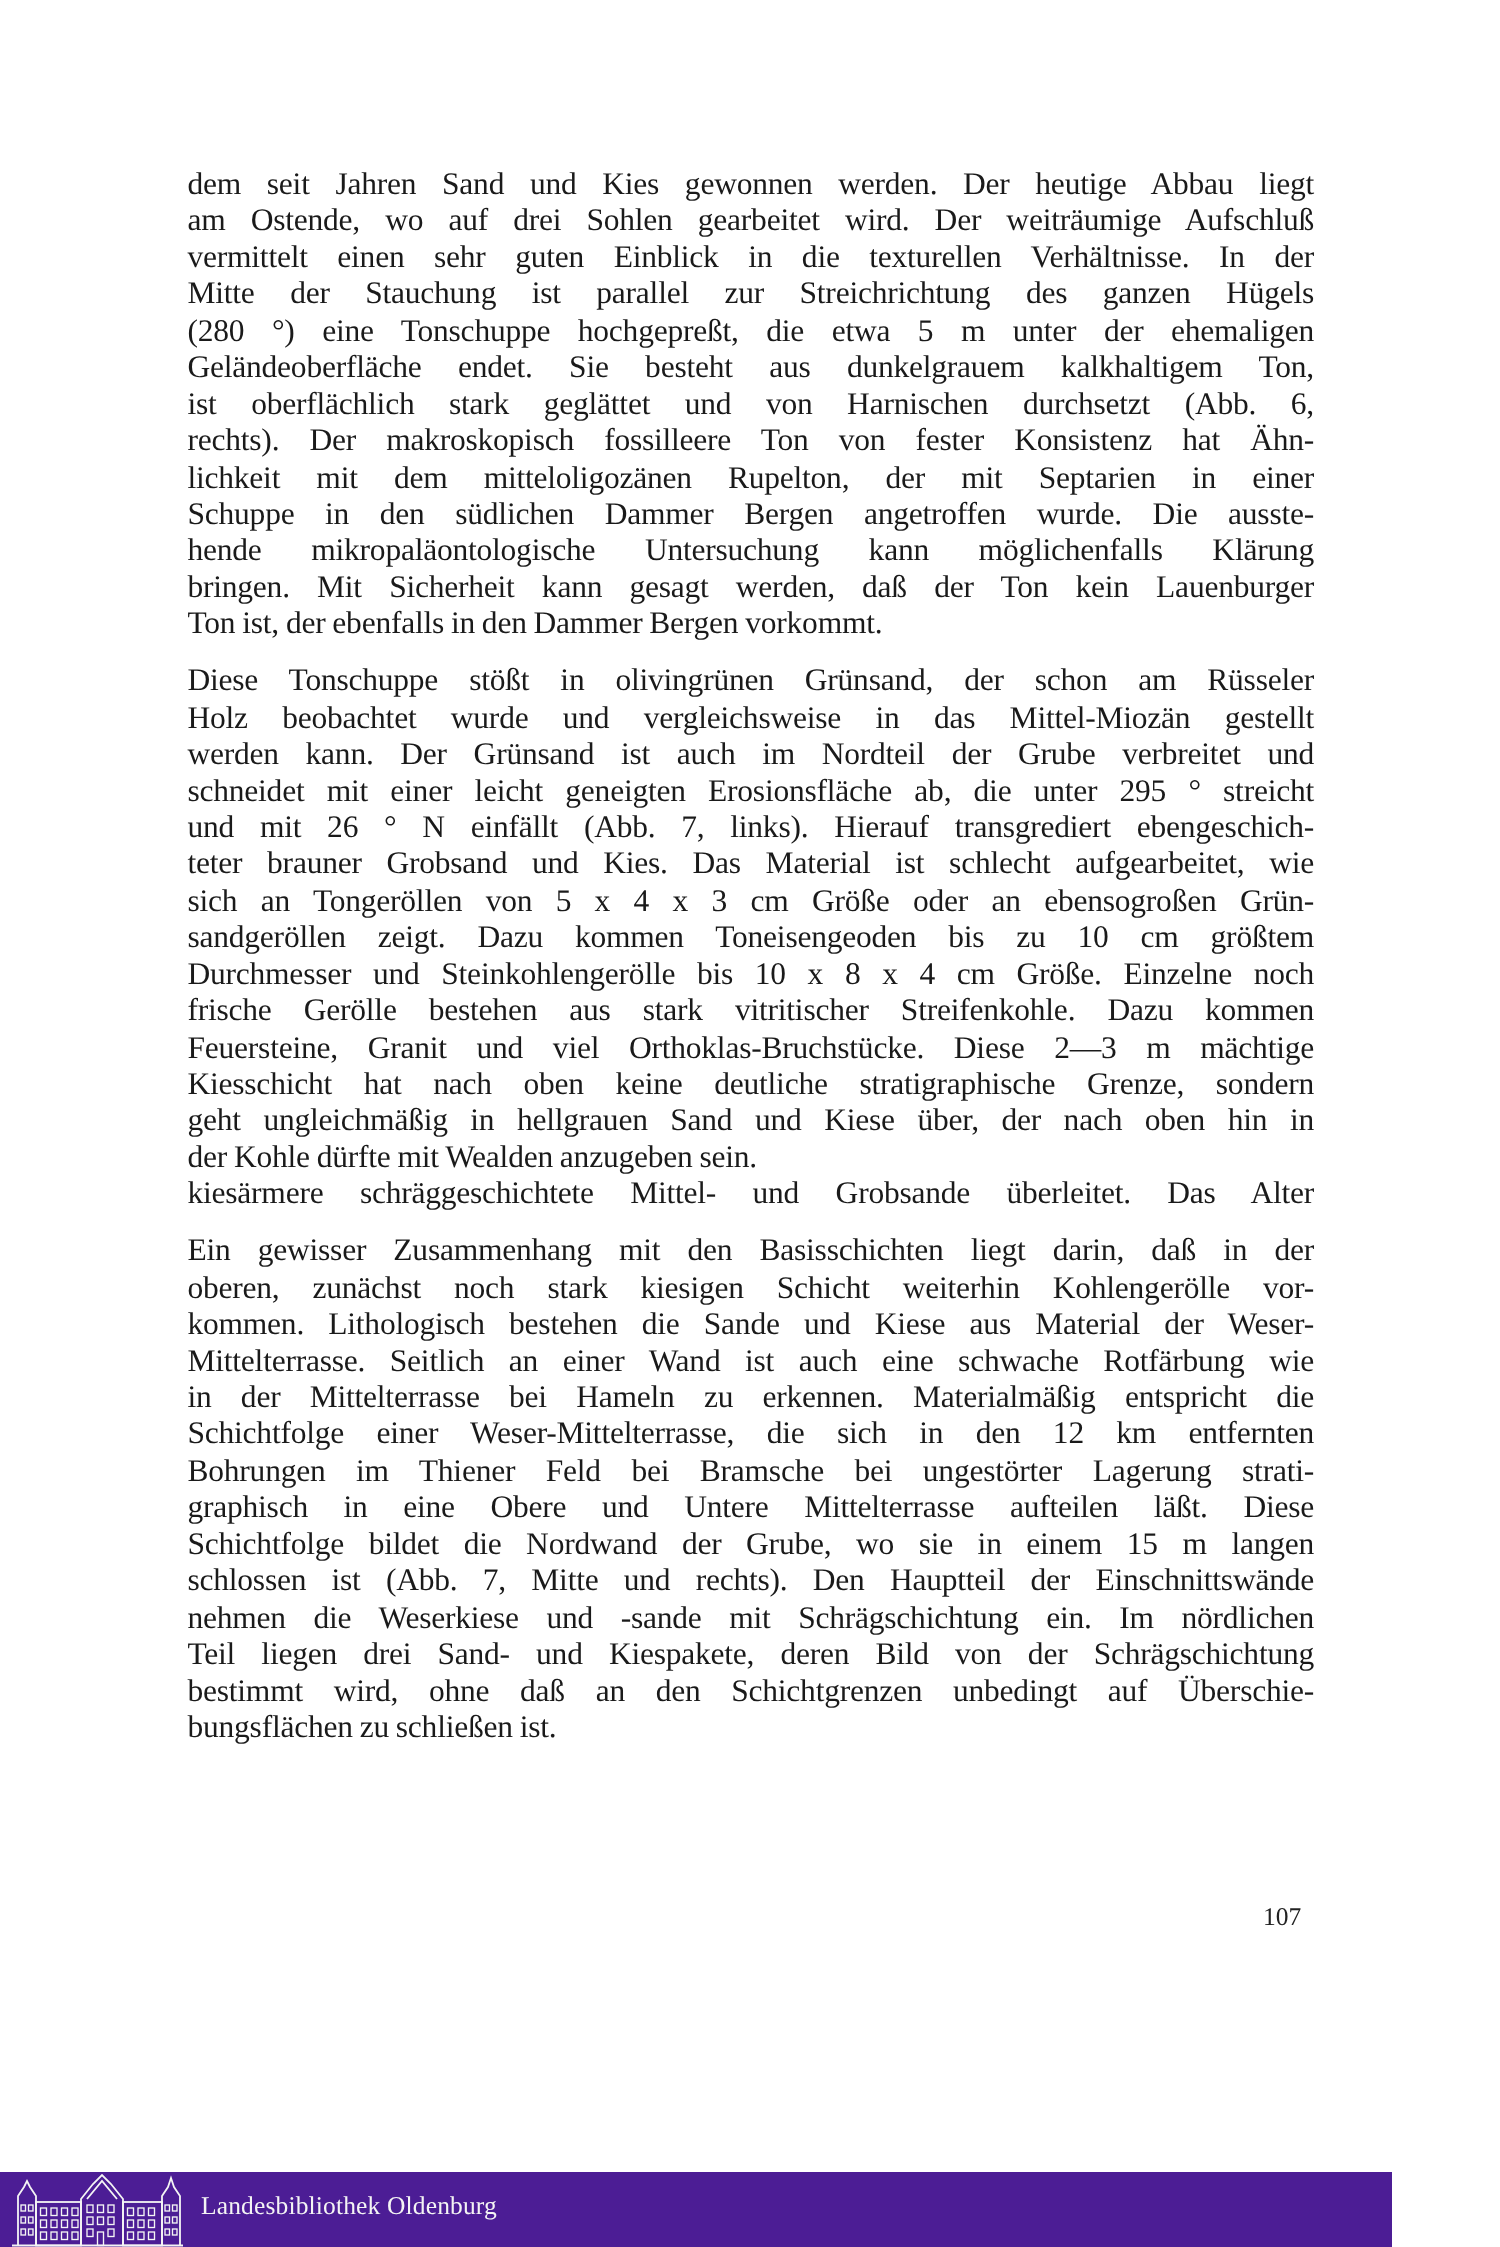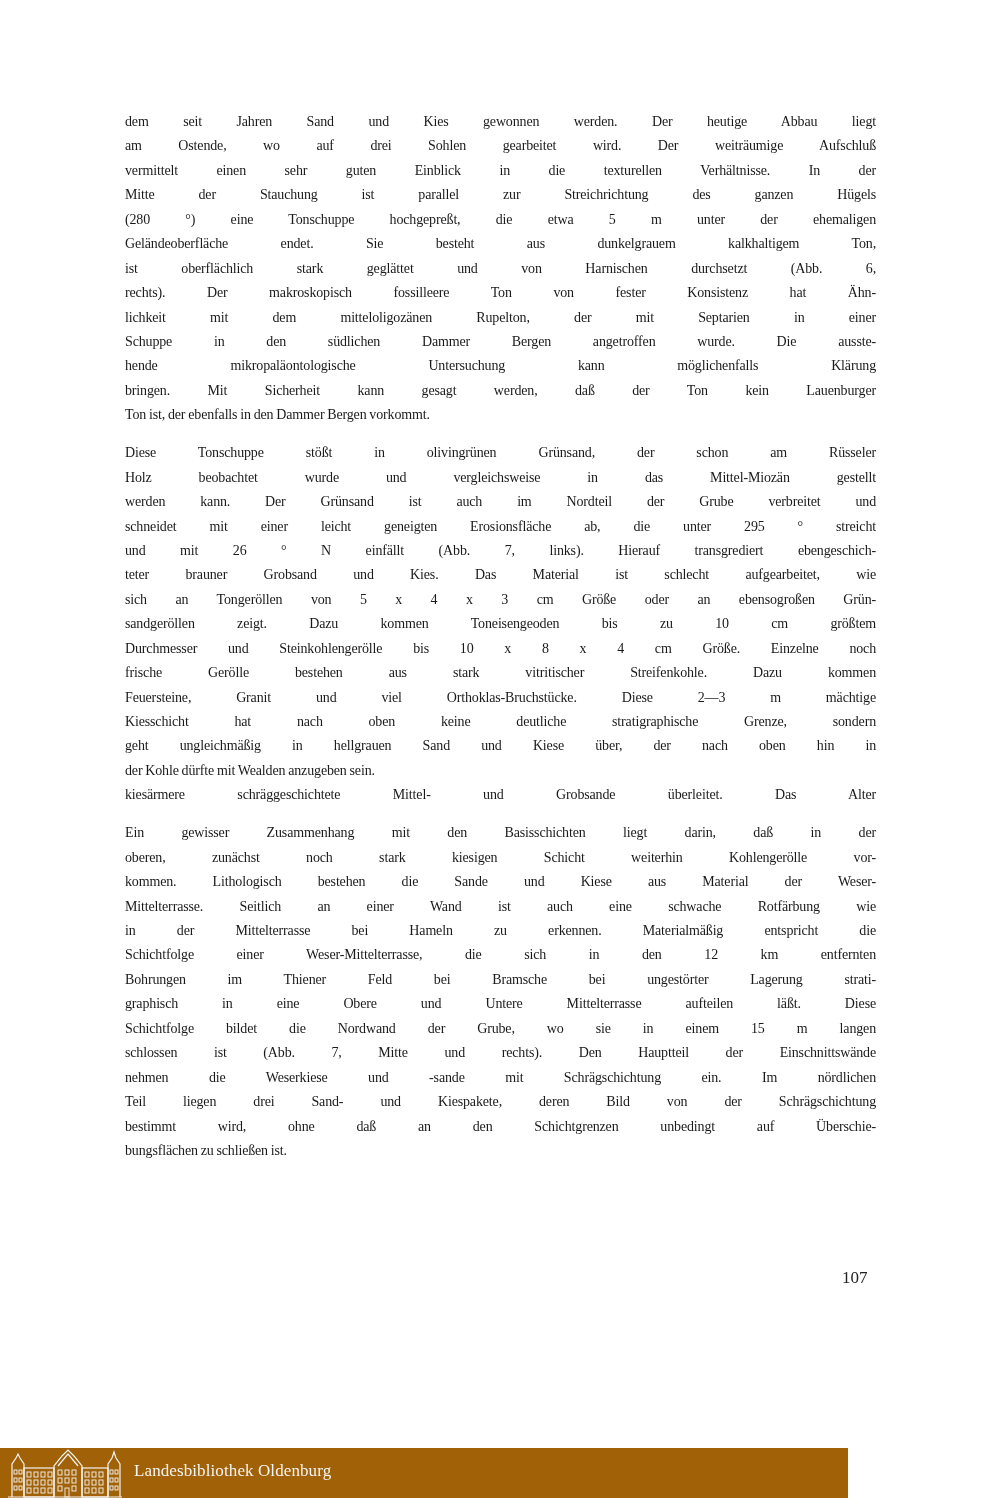--- a/index.html
+++ b/index.html
@@ -27,21 +27,21 @@
     position: absolute;
     left: 125px;
     top: 110px;
     width: 751px;
   }
   .para {
     margin: 0 0 13.5px 0;
   }
   .line {
     display: block;
-    font-size: 14px;
+    font-size: 21px;
     line-height: 24.45px;
     height: 24.45px;
     white-space: nowrap;
     text-align: justify;
     text-align-last: justify;
     letter-spacing: -0.15px;
     word-spacing: -0.5px;
   }
   .line.last {
     text-align-last: left;
@@ -51,23 +51,23 @@
     left: 842px;
     top: 1268px;
     font-size: 17px;
     font-family: "Liberation Serif", "DejaVu Serif", serif;
     color: #222;
   }
   .footer-bar {
     position: absolute;
     left: 0;
     top: 1448px;
-    width: 848px;
+    width: 928px;
     height: 50px;
-    background: #a16207;
+    background: #4c1d95;
   }
   .footer-logo {
     position: absolute;
     left: 6px;
     top: 0px;
     width: 118px;
     height: 50px;
   }
   .footer-label {
     position: absolute;

